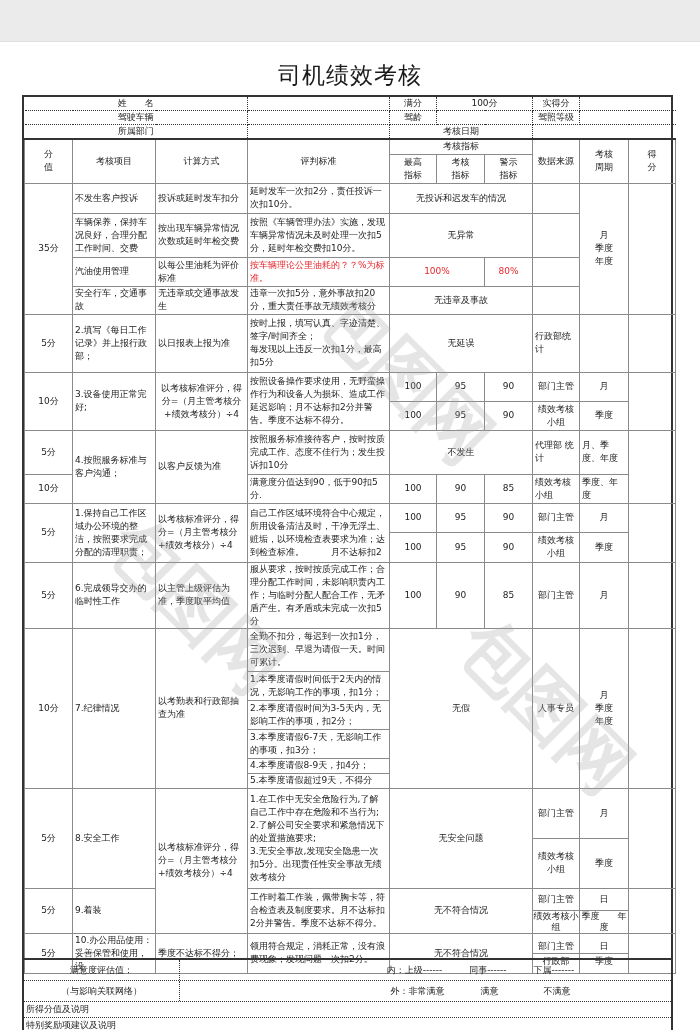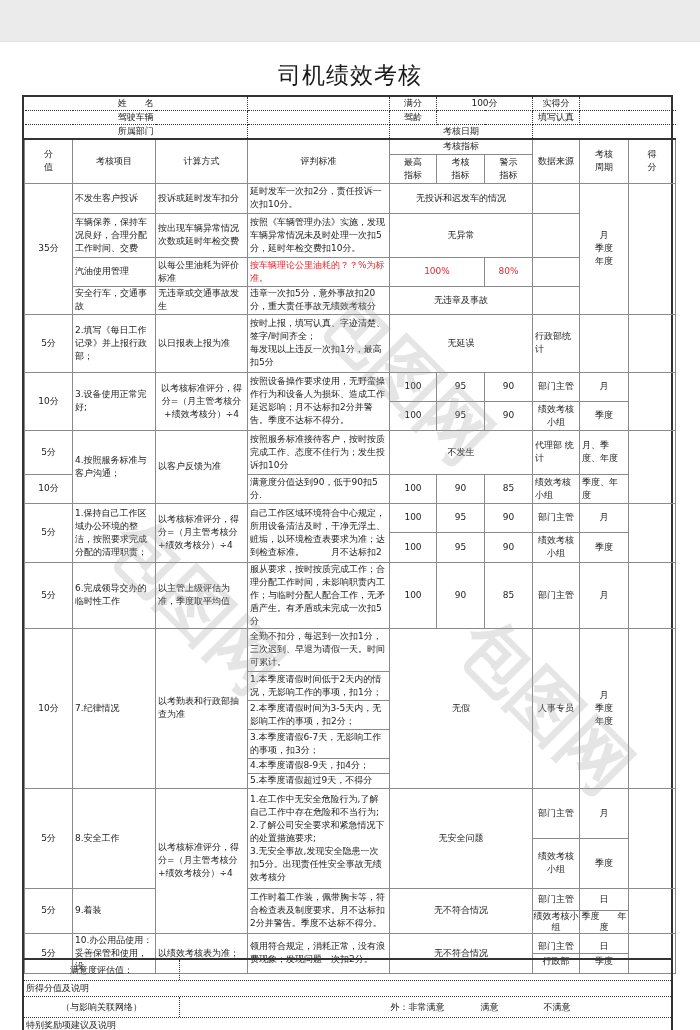--- a/index.html
+++ b/index.html
@@ -52,21 +52,21 @@
     <td class="c dr">满分</td>
     <td colspan="2" class="c dr">100分</td>
     <td class="c dr">实得分</td>
     <td colspan="2"></td>
   </tr>
   <tr class="dot" style="height:13px">
     <td colspan="3" class="c dr">驾驶车辆</td>
     <td class="dr"></td>
     <td class="c dr">驾龄</td>
     <td colspan="2" class="dr"></td>
-    <td class="c dr">填写认真</td>
+    <td class="c dr">驾照等级</td>
     <td colspan="2"></td>
   </tr>
   <tr class="dot" style="height:14px">
     <td colspan="3" class="c dr">所属部门</td>
     <td class="dr"></td>
     <td colspan="3" class="c dr">考核日期</td>
     <td colspan="3"></td>
   </tr>
 
   <tr class="hdr thick-top" style="height:15px">
@@ -268,48 +268,49 @@
     <td class="c" style="padding:0">
       <div style="height:21px;line-height:21px;border-bottom:1px solid #8a8a8a">日</div>
       <div style="height:22px;line-height:11px">季度　　年度</div>
     </td>
     <td></td>
   </tr>
 
   <tr style="height:29px">
     <td class="c">5分</td>
     <td class="l">10.办公用品使用：妥善保管和使用，没</td>
-    <td class="l">以绩效考核表为准；</td>
+    <td class="l">季度不达标不得分；</td>
     <td class="l">领用符合规定，消耗正常，没有浪费现象；发现问题一次扣2分。</td>
     <td colspan="3" class="c">无不符合情况</td>
     <td class="c" style="padding:0">
       <div style="height:14px;line-height:14px;border-bottom:1px solid #8a8a8a">部门主管</div>
       <div style="height:14px;line-height:14px">行政部</div>
     </td>
     <td class="c" style="padding:0">
       <div style="height:14px;line-height:14px;border-bottom:1px solid #8a8a8a">日</div>
       <div style="height:14px;line-height:14px">季度</div>
     </td>
     <td></td>
   </tr>
 </tbody>
     </table>
 </div>
 
 <div class="foot" style="top:958px;border-top:2px solid #333">
   <div class="row">
     <div class="cl">满意度评估值：</div>
+    <div class="cr">内：上级------　　　同事------　　　下属-------</div>
   </div>
-  <div class="row" style="height:15px">
-      <div class="full">所得分值及说明</div>
-    </div>
   <div class="row">
     <div class="cl">（与影响关联网络）</div>
     <div class="cr">外：非常满意　　　　满意　　　　　不满意</div>
   </div>
   <div class="row" style="height:15px">
+      <div class="full">所得分值及说明</div>
+    </div>
+  <div class="row" style="height:15px">
       <div class="full">特别奖励项建议及说明</div>
     </div>
 </div>
 
 <div class="watermark" style="left:300px;top:330px;">包图网</div>
 <div class="watermark" style="left:90px;top:560px;">包图网</div>
 <div class="watermark" style="left:440px;top:660px;">包图网</div>
 
 </body></html>

